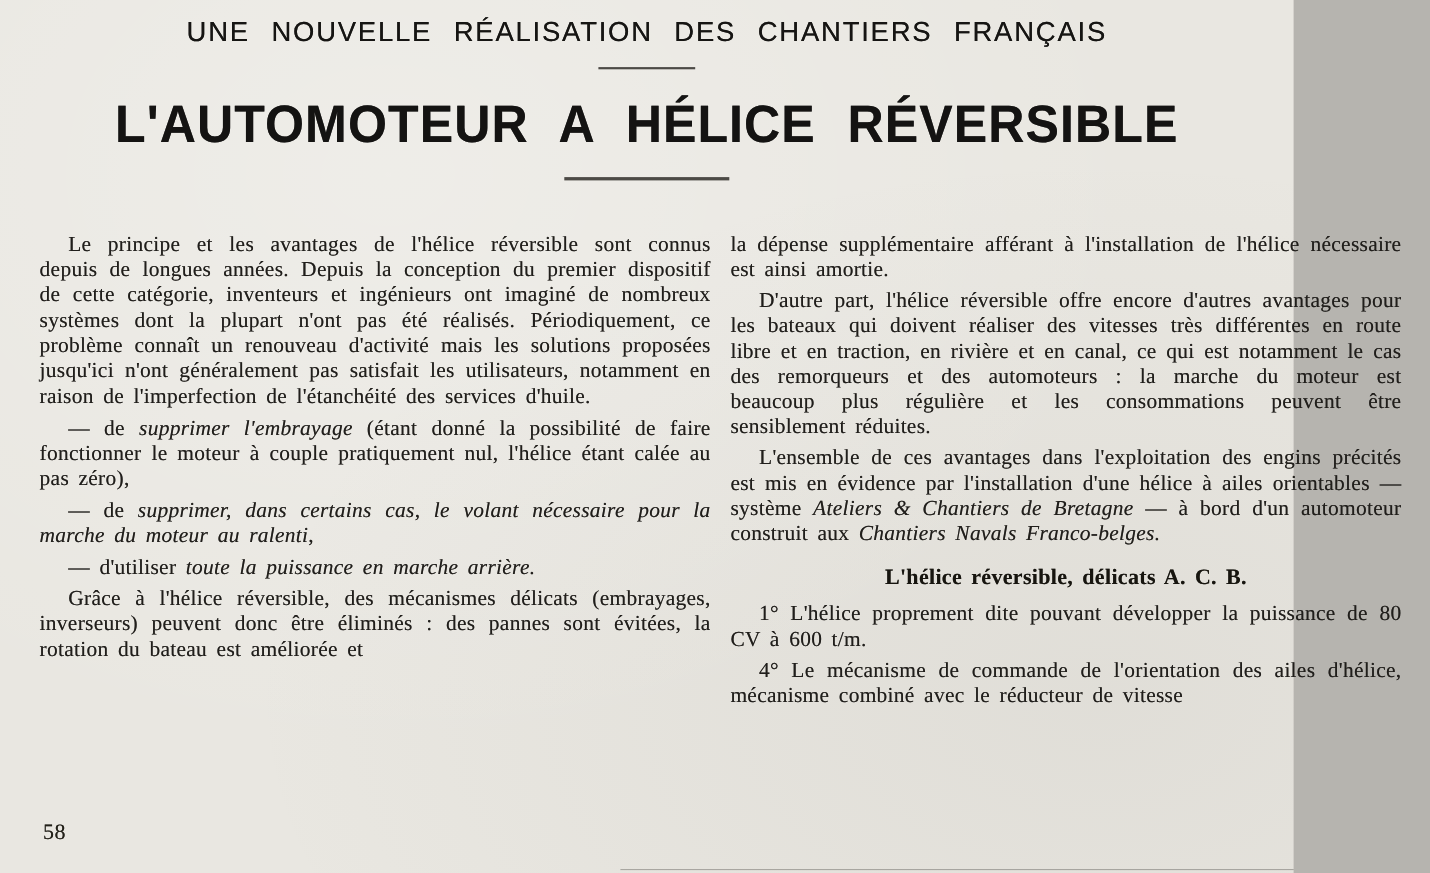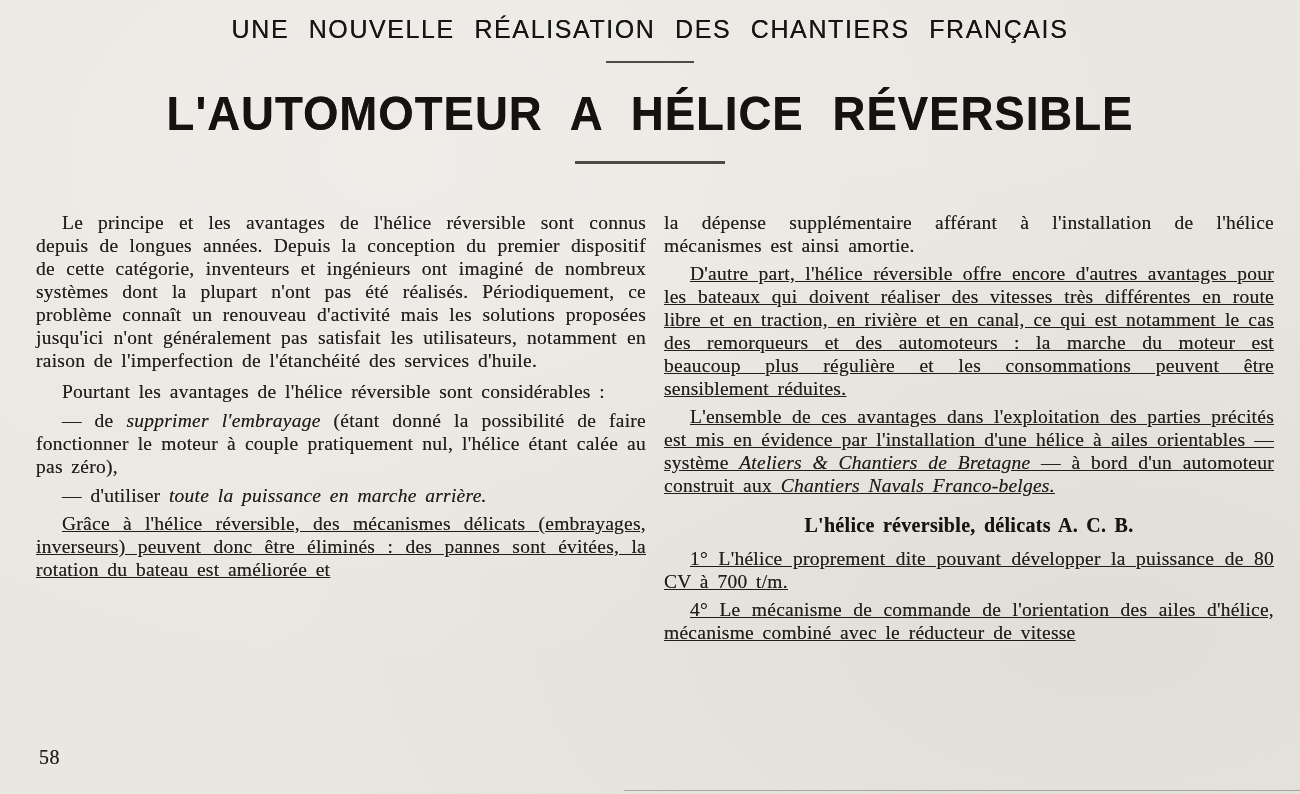--- a/index.html
+++ b/index.html
@@ -2,21 +2,21 @@
 <html lang="fr"><head>
 <meta charset="utf-8">
 <style>
   html,body{margin:0;padding:0;}
   body{
     width:1300px;height:794px;overflow:hidden;
     background:#b6b4af;
     font-family:"Liberation Serif", serif;
   }
   .page{
-    position:relative;width:1300px;height:794px;
+    position:relative;width:1176px;height:794px;
     background:
       radial-gradient(ellipse at 30% 20%, rgba(255,255,255,.25), rgba(255,255,255,0) 60%),
       radial-gradient(ellipse at 85% 80%, rgba(120,115,105,.08), rgba(0,0,0,0) 55%),
       #e9e7e1;
     color:#201e1b;
   }
   
   .page::after{
     content:"";position:absolute;bottom:3px;right:0;width:52%;height:1px;
     background:rgba(70,68,62,.38);
@@ -52,21 +52,21 @@
     hyphens:auto;
     text-shadow:0 0 .35px rgba(25,23,20,.6);
   }
   .col-rule{
     flex:0 0 2px;width:2px;background:#35332e;
     margin:2px 12px 32px 4px;
   }
   .col p{margin:0;text-indent:26px;}
   .col p.no-indent{text-indent:0;}
   .mt-lg{margin-top:8px !important;}
-  .mt-sm{margin-top:5px !important;text-decoration:underline;}
+  .mt-sm{margin-top:5px !important;}
   .bullet{margin-top:6px !important;}
   .subheading{
     font-size:20px;line-height:24px;font-weight:700;
     text-align:center;letter-spacing:.3px;word-spacing:3px;
     margin:16px 0 10px;text-indent:0;
     font-family:"Liberation Serif", serif;color:#17150f;
   }
   .page-number{
     position:absolute;left:39px;bottom:25px;
     font-size:20px;letter-spacing:.5px;color:#232119;
@@ -83,34 +83,34 @@
     <div class="kicker">UNE NOUVELLE RÉALISATION DES CHANTIERS FRANÇAIS</div>
     <div class="rule rule-small"></div>
     <h1 class="title">L'AUTOMOTEUR A HÉLICE RÉVERSIBLE</h1>
     <div class="rule rule-large"></div>
   </header>
 
   <main class="columns">
 
     <section class="col">
       <p>Le principe et les avantages de l'hélice réversible sont connus depuis de longues années. Depuis la conception du premier dispositif de cette catégorie, inventeurs et ingénieurs ont imaginé de nombreux systèmes dont la plupart n'ont pas été réalisés. Périodiquement, ce problème connaît un renouveau d'activité mais les solutions proposées jusqu'ici n'ont généralement pas satisfait les utilisateurs, notamment en raison de l'imperfection de l'étanchéité des services d'huile.</p>
-      <p class="mt-lg">Pourtant les avantages de l'hélice réversible sont considérables :</p>
       <p class="bullet"><span>— de </span><i>supprimer l'embrayage</i><span> (étant donné la possibilité de faire fonctionner le moteur à couple pratiquement nul, l'hélice étant calée au pas zéro),</span></p>
+      <p class="bullet"><span>— de </span><i>supprimer, dans certains cas, le volant nécessaire pour la marche du moteur au ralenti,</i><span></span></p>
       <p class="bullet"><span>— d'utiliser </span><i>toute la puissance en marche arrière.</i><span></span></p>
       <p class="mt-sm">Grâce à l'hélice réversible, des mécanismes délicats (embrayages, inverseurs) peuvent donc être éliminés : des pannes sont évitées, la rotation du bateau est améliorée et</p>
     </section>
 
     <div class="col-rule"></div>
 
     <section class="col">
-      <p class="no-indent">la dépense supplémentaire afférant à l'installation de l'hélice mécanismes est ainsi amortie.</p>
+      <p class="no-indent">la dépense supplémentaire afférant à l'installation de l'hélice nécessaire est ainsi amortie.</p>
       <p class="mt-sm">D'autre part, l'hélice réversible offre encore d'autres avantages pour les bateaux qui doivent réaliser des vitesses très différentes en route libre et en traction, en rivière et en canal, ce qui est notamment le cas des remorqueurs et des automoteurs : la marche du moteur est beaucoup plus régulière et les consommations peuvent être sensiblement réduites.</p>
-      <p class="mt-sm"><span>L'ensemble de ces avantages dans l'exploitation des parties précités est mis en évidence par l'installation d'une hélice à ailes orientables — système </span><i>Ateliers &amp; Chantiers de Bretagne</i><span> — à bord d'un automoteur construit aux </span><i>Chantiers Navals Franco-belges.</i></p>
+      <p class="mt-sm"><span>L'ensemble de ces avantages dans l'exploitation des engins précités est mis en évidence par l'installation d'une hélice à ailes orientables — système </span><i>Ateliers &amp; Chantiers de Bretagne</i><span> — à bord d'un automoteur construit aux </span><i>Chantiers Navals Franco-belges.</i></p>
       <h2 class="subheading">L'hélice réversible, délicats A. C. B.</h2>
-      <p class="mt-sm">1° L'hélice proprement dite pouvant développer la puissance de 80 CV à 700 t/m.</p>
+      <p class="mt-sm">1° L'hélice proprement dite pouvant développer la puissance de 80 CV à 600 t/m.</p>
       <p class="mt-sm">4° Le mécanisme de commande de l'orientation des ailes d'hélice, mécanisme combiné avec le réducteur de vitesse</p>
     </section>
 
   </main>
 
   <div class="page-number">58</div>
 
 </div>
 
 </body></html>

